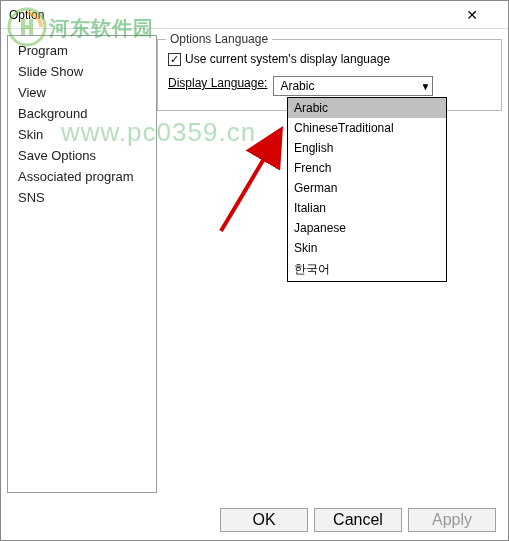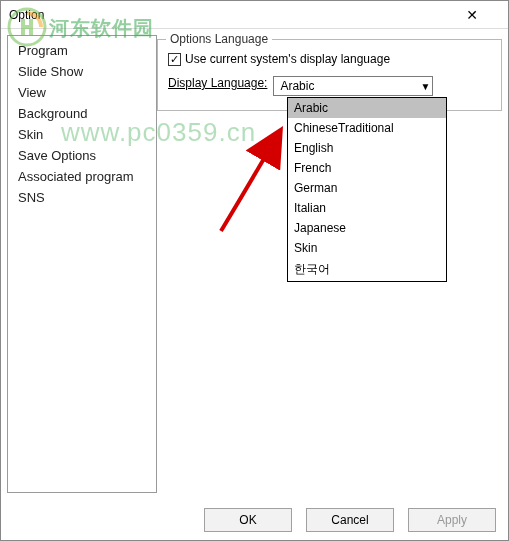--- a/index.html
+++ b/index.html
@@ -128,23 +128,22 @@
     gap: 6px;
   }
   .btn {
     width: 88px;
     height: 24px;
     border: 1px solid #a0a0a0;
     background: #f2f2f2;
     display: flex;
     align-items: center;
     justify-content: center;
-    font-size: 12px;
-    cursor: pointer;
-    margin-left: 8px;
+    font-size: 16px;
+    cursor: pointer;
   }
   .btn.disabled { color: #999; cursor: default; }
   .watermark-logo {
     position: absolute;
     top: 6px; left: 6px;
     width: 40px; height: 40px;
     opacity: 0.55;
     z-index: 2;
     pointer-events: none;
   }

